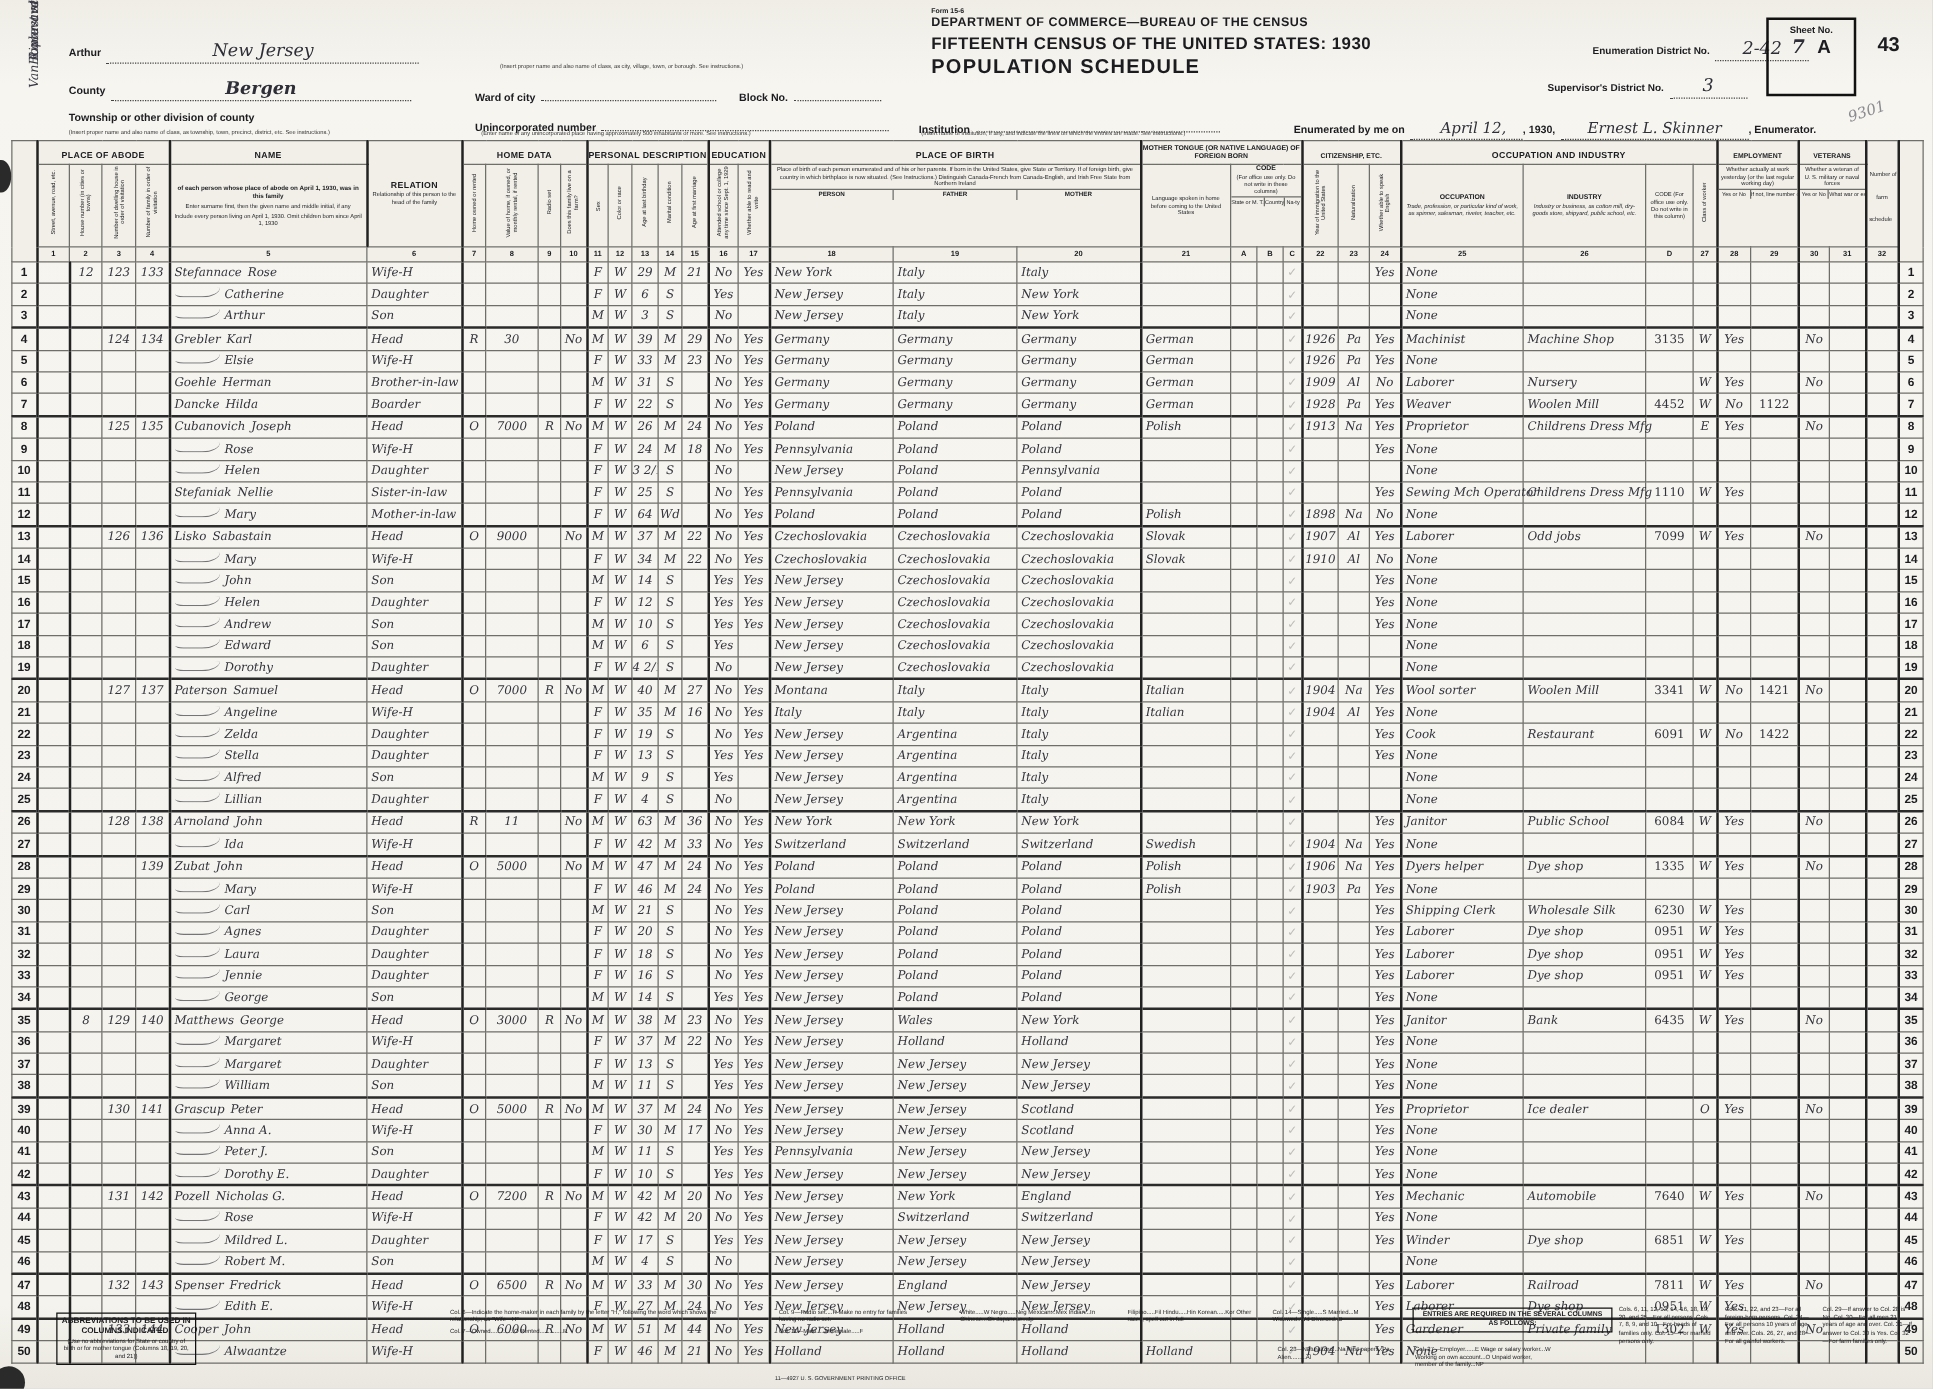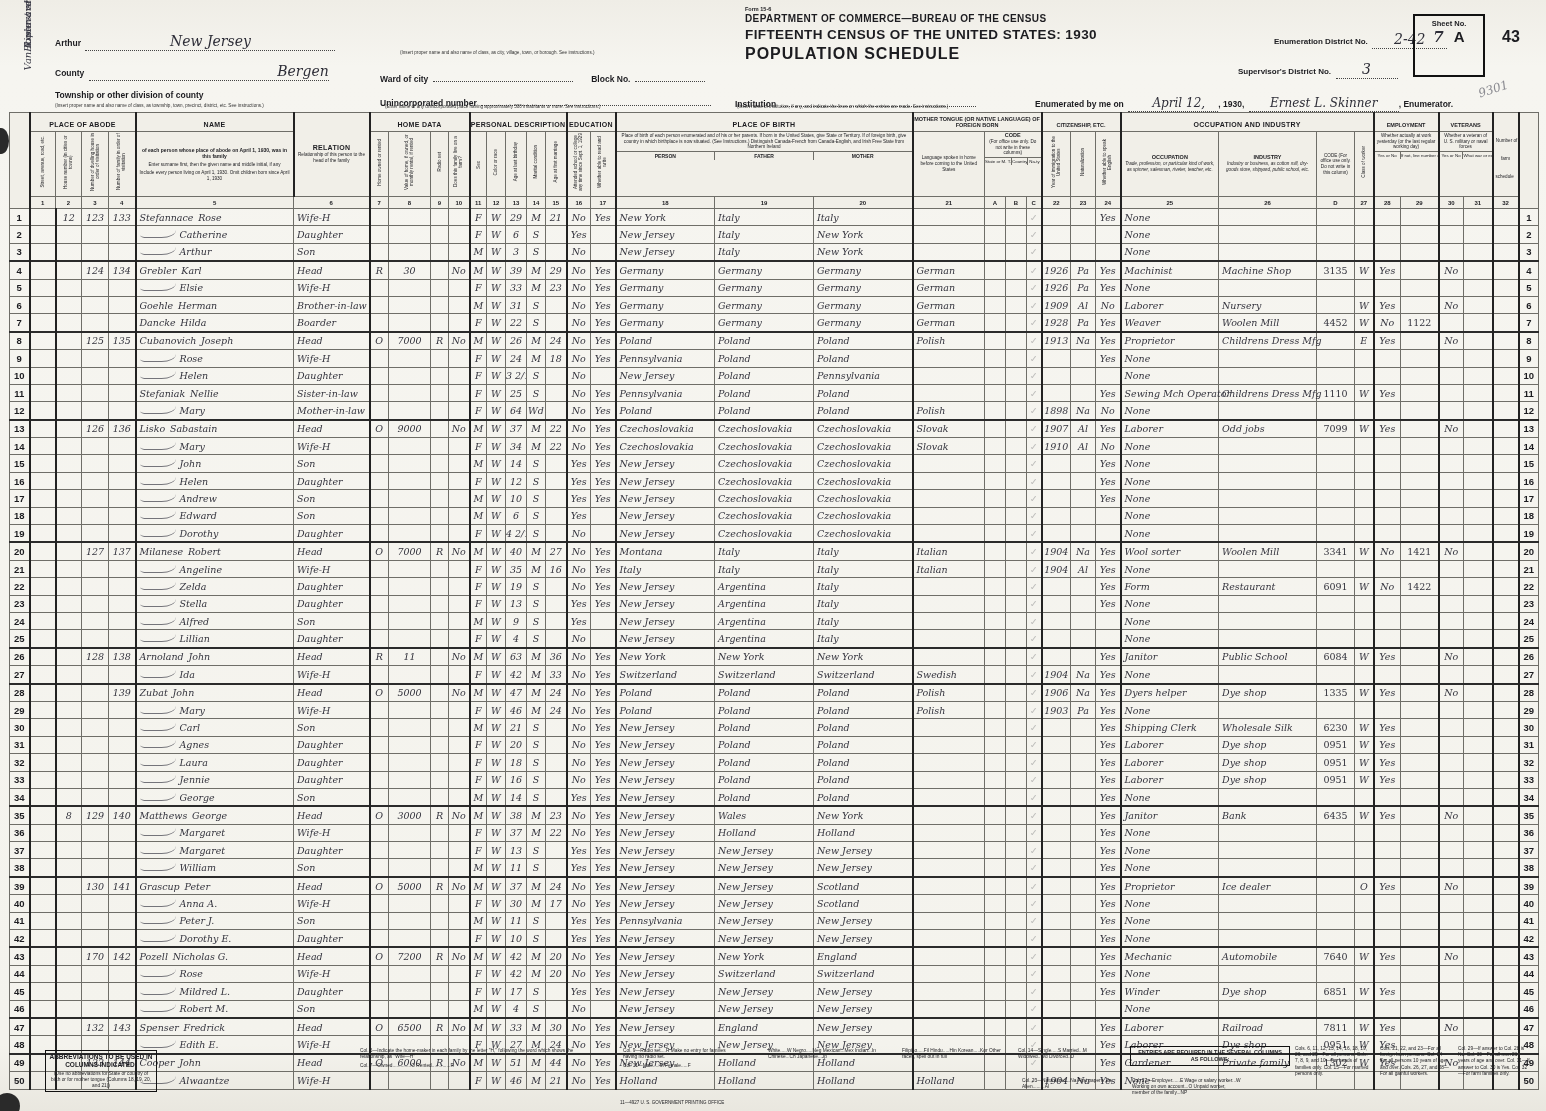--- a/index.html
+++ b/index.html
@@ -74,21 +74,21 @@
 <div class="punch"></div>
 <div class="cornersmudge"></div>
 
 <div class="band">
   <div class="fieldrow" style="left:55px;top:32px;">
     <span class="lbl">Arthur</span>
     <span class="dot" style="width:250px;text-align:center;"><span class="hw hwbig">New Jersey</span></span>
   </div>
   <div class="fieldrow" style="left:55px;top:62px;">
     <span class="lbl">County</span>
-    <span class="dot" style="width:240px;text-align:right;"><span class="hw hwbig">Bergen</span></span>
+    <span class="dot" style="width:240px;text-align:center;font-weight:bold;"><span class="hw hwbig">Bergen</span></span>
   </div>
   <div class="fieldrow" style="left:55px;top:84px;width:300px;">
     <span class="lbl" style="display:inline-block;line-height:1.1;">Township or other division of county</span>
   </div>
   <div class="fieldrow tiny" style="left:55px;top:103px;width:320px;">(Insert proper name and also name of class, as township, town, precinct, district, etc.   See instructions.)</div>
 
   <div class="fieldrow tiny" style="left:400px;top:50px;width:300px;">(Insert proper name and also name of class, as city, village, town, or borough.   See instructions.)</div>
   <div class="fieldrow" style="left:380px;top:68px;">
     <span class="lbl">Ward of city</span>
     <span class="dot" style="width:140px;"></span>
@@ -1082,21 +1082,21 @@
         <td class="hw c sm"></td>
         <td class="hw c sm thickL"></td>
         <td class="ln thickL">19</td>
       </tr>
       <tr class="thick">
         <td class="ln">20</td>
         <td class="thickL"></td>
         <td class="hw c sm thickL"></td>
         <td class="hw c sm">127</td>
         <td class="hw c sm">137</td>
-        <td class="hw l thickL">Milanese Robert</td>
+        <td class="hw l thickL">Paterson Samuel</td>
         <td class="hw l sm">Head</td>
         <td class="hw c sm thickL">O</td>
         <td class="hw c sm">7000</td>
         <td class="hw c sm">R</td>
         <td class="hw c sm">No</td>
         <td class="hw c sm thickL">M</td>
         <td class="hw c sm">W</td>
         <td class="hw c sm">40</td>
         <td class="hw c sm">M</td>
         <td class="hw c sm">27</td>
@@ -1185,21 +1185,21 @@
         <td class="hw l sm thickL">New Jersey</td>
         <td class="hw l sm">Argentina</td>
         <td class="hw l sm">Italy</td>
         <td class="hw l sm thickL"></td>
         <td class="hw c sm pcl"></td>
         <td class="hw c sm pcl"></td>
         <td class="cc c">✓</td>
         <td class="hw c sm thickL"></td>
         <td class="hw c sm"></td>
         <td class="hw c sm">Yes</td>
-        <td class="hw l sm thickL">Form</td>
+        <td class="hw l sm thickL">Cook</td>
         <td class="hw l sm">Restaurant</td>
         <td class="hw c sm pcl">6091</td>
         <td class="hw c sm">W</td>
         <td class="hw c sm thickL">No</td>
         <td class="hw c sm pcl">1422</td>
         <td class="hw c sm thickL"></td>
         <td class="hw c sm"></td>
         <td class="hw c sm thickL"></td>
         <td class="ln thickL">22</td>
       </tr>
@@ -2000,21 +2000,21 @@
         <td class="hw c sm pcl"></td>
         <td class="hw c sm thickL"></td>
         <td class="hw c sm"></td>
         <td class="hw c sm thickL"></td>
         <td class="ln thickL">42</td>
       </tr>
       <tr class="thick">
         <td class="ln">43</td>
         <td class="thickL"></td>
         <td class="hw c sm thickL"></td>
-        <td class="hw c sm">170</td>
+        <td class="hw c sm">131</td>
         <td class="hw c sm">142</td>
         <td class="hw l thickL">Pozell Nicholas G.</td>
         <td class="hw l sm">Head</td>
         <td class="hw c sm thickL">O</td>
         <td class="hw c sm">7200</td>
         <td class="hw c sm">R</td>
         <td class="hw c sm">No</td>
         <td class="hw c sm thickL">M</td>
         <td class="hw c sm">W</td>
         <td class="hw c sm">42</td>

